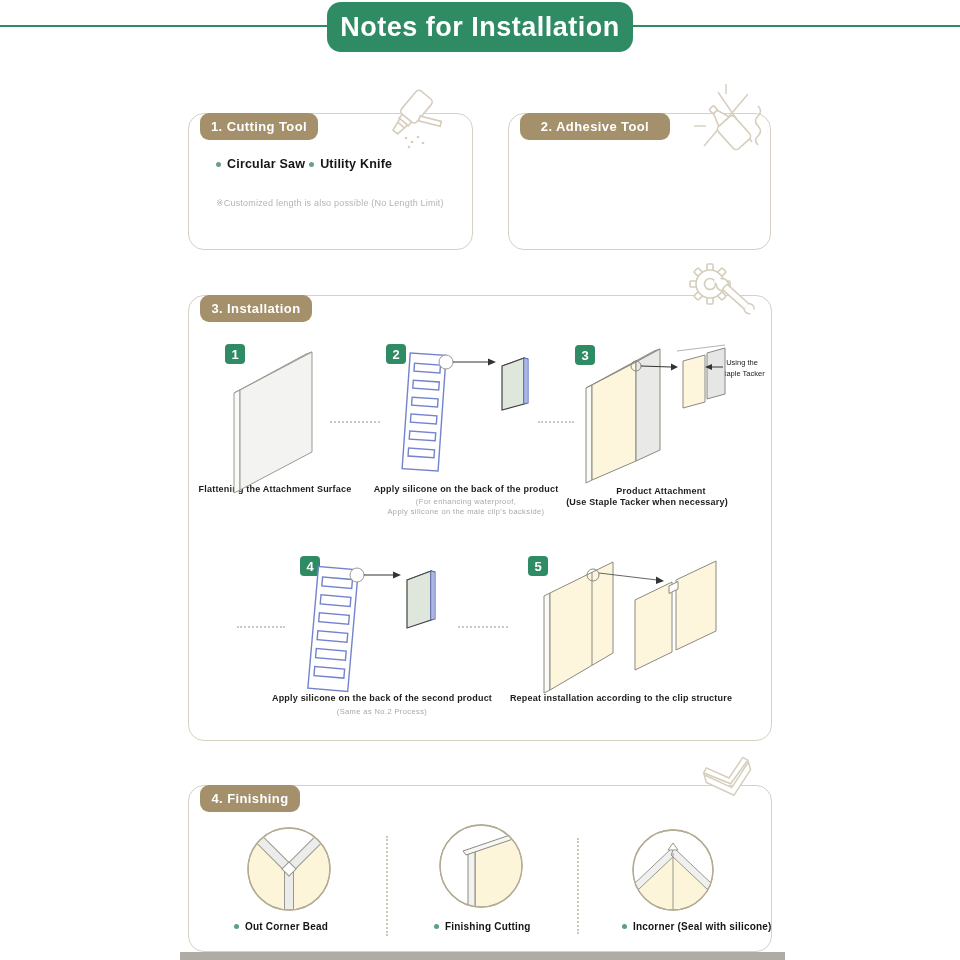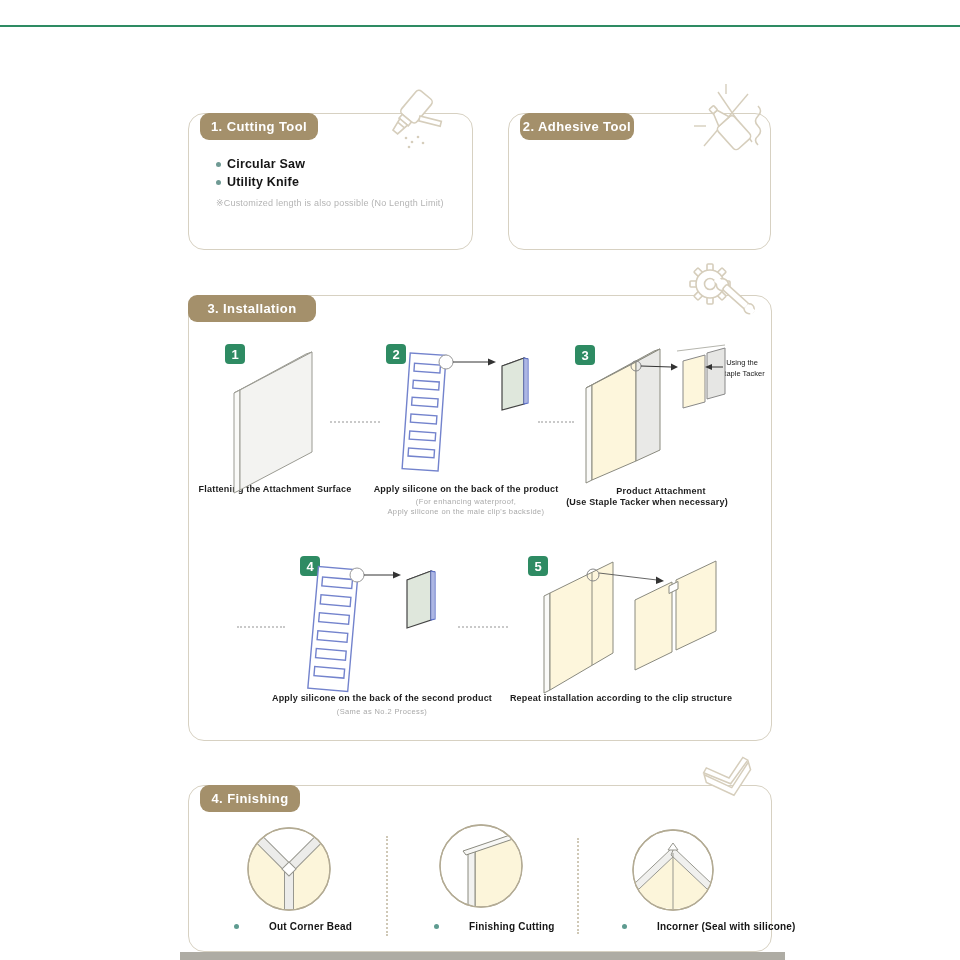--- a/index.html
+++ b/index.html
@@ -11,53 +11,56 @@
   .banner span{color:#fff;font-size:27px;font-weight:bold;letter-spacing:0.5px;}
   .box{position:absolute;background:#fff;border:1.6px solid #d7d1c2;border-radius:16px;box-sizing:border-box;}
   .box1{left:188px;top:113px;width:285px;height:137px;}
   .box2{left:508px;top:113px;width:263px;height:137px;}
   .box3{left:188px;top:295px;width:584px;height:446px;}
   .box4{left:188px;top:785px;width:584px;height:167px;}
   .sec-label{position:absolute;height:27px;background:#a4906b;border-radius:9px;color:#fff;
              font-size:13px;font-weight:bold;display:flex;align-items:center;justify-content:center;
              letter-spacing:0.4px;z-index:5;}
   .lbl1{left:200px;top:113px;width:118px;}
-  .lbl2{left:520px;top:113px;width:114px;}
-  .lbl3{left:188px;top:295px;width:128px;}
+  .lbl2{left:520px;top:113px;width:150px;}
+  .lbl3{left:200px;top:295px;width:112px;}
   .lbl4{left:200px;top:785px;width:100px;}
-  .items{position:absolute;display:flex;flex-direction:column;gap:4px;}
+  .items{position:absolute;display:flex;gap:4px;}
   .items1{left:216px;top:157px;}
   .items2{left:530px;top:156px;}
   .item-row{display:flex;align-items:center;height:14px;}
   .dot{width:5px;height:5px;border-radius:50%;background:#6f9a94;margin-right:6px;flex:0 0 auto;}
   .item-text{font-size:12.5px;font-weight:bold;color:#151515;letter-spacing:0.2px;white-space:nowrap;}
   .note{position:absolute;left:216px;top:198px;font-size:9px;color:#b4b4b4;letter-spacing:0.2px;white-space:nowrap;}
   .icon{position:absolute;z-index:4;}
   .badge{position:absolute;width:20px;height:20px;background:#2e8b63;border-radius:4px;color:#fff;
          font-size:13px;font-weight:bold;display:flex;align-items:center;justify-content:center;z-index:3;}
   .cap{position:absolute;width:260px;text-align:center;font-size:9px;font-weight:bold;color:#1d1d1d;
        letter-spacing:0.2px;white-space:nowrap;}
   .sub{position:absolute;width:260px;text-align:center;font-size:7.5px;color:#a9a9a9;
        letter-spacing:0.4px;white-space:nowrap;}
   .annot{position:absolute;left:712px;top:357px;width:60px;text-align:center;font-size:7.5px;
          font-weight:normal;color:#222;line-height:11px;}
   .hdots{position:absolute;border-top:2px dotted #c9c9c9;height:0;}
   .vdots{position:absolute;border-left:2px dotted #cfc8b6;width:0;}
   .flabel{position:absolute;display:flex;align-items:center;}
   .fdot{width:5px;height:5px;border-radius:50%;background:#5e9b90;margin-right:6px;flex:0 0 auto;}
-  .flabel .item-text{font-size:10px;margin-left:24px;}
+  .flabel .item-text{font-size:10px;}
   .bottom-bar{position:absolute;left:180px;top:952px;width:605px;height:8px;background:#aeaca4;}
   svg{display:block;}
 </style>
 </head>
 <body>
 
 <div class="page">
 
   <div class="top-line"></div>
+  <div class="banner">
+    <span>Notes for Installation</span>
+  </div>
 
   <section class="box box1"></section>
   <div class="sec-label lbl1">1. Cutting Tool</div>
   <svg class="icon" style="left:372px;top:86px" width="75" height="70" viewBox="0 0 75 70">
     <g fill="#fff" stroke="#d6cebc" stroke-width="1.6">
       <g transform="translate(40,26) rotate(40)">
         <rect x="-10" y="-22" width="20" height="30" rx="4"></rect>
         <rect x="-6" y="8" width="12" height="5"></rect>
         <polygon points="-5,13 5,13 3,26 -3,26"></polygon>
         <line x1="-4" y1="17" x2="4" y2="17"></line>

